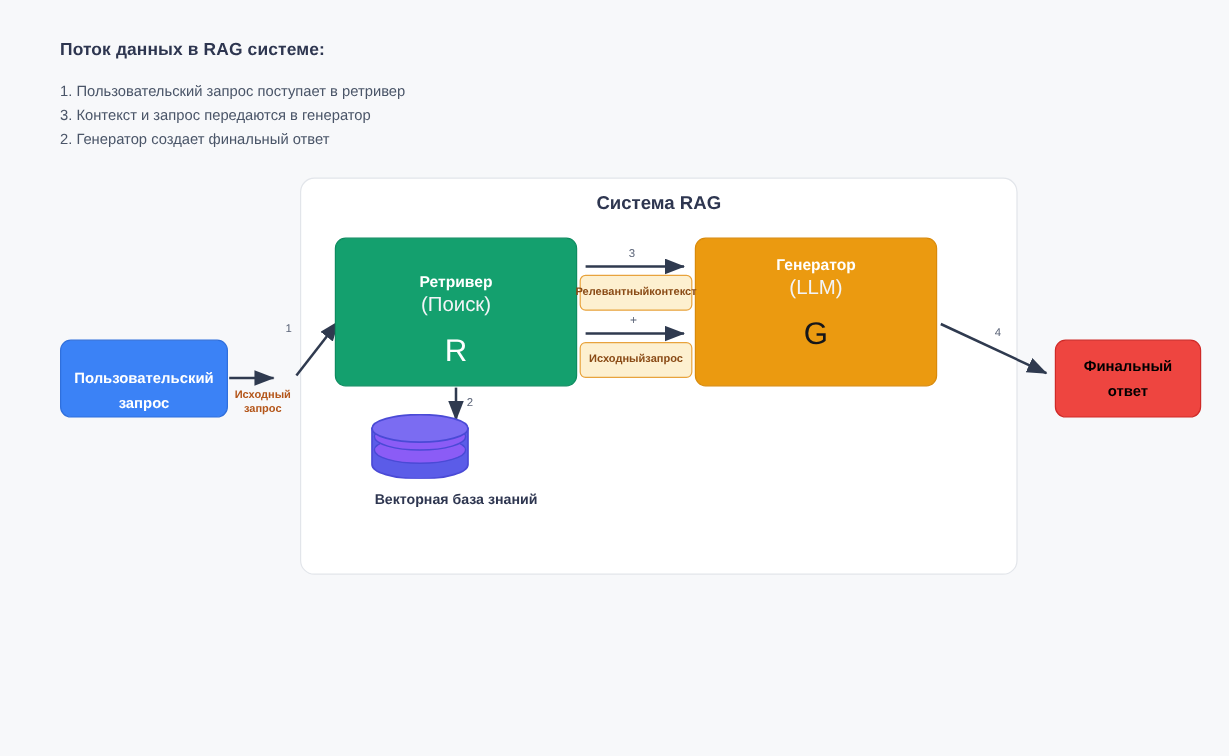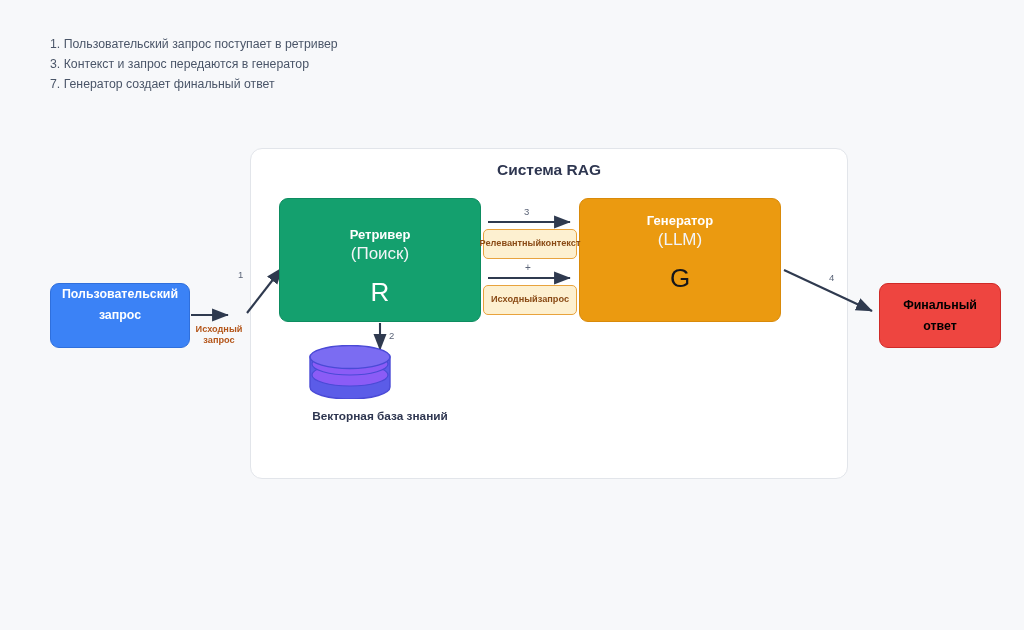--- a/index.html
+++ b/index.html
@@ -123,21 +123,21 @@
   }
 
   
   .user-query {
     left: 50px;
     top: 283px;
     width: 140px;
     height: 65px;
     background: #3b82f6;
     border: 1.6px solid #2f6fdc;
-    justify-content: flex-start;
+    justify-content: flex-end;
     padding: 0 8px;
   }
   .user-query .line {
     font-size: 12.4px;
     font-weight: bold;
     color: #ffffff;
     line-height: 21px;
     text-align: center;
   }
 
@@ -240,24 +240,25 @@
     top: 0;
     width: 1024px;
     height: 630px;
     pointer-events: none;
   }
 </style>
 </head>
 <body>
 
 <div class="header">
+  <div class="header-title">Поток данных в RAG системе:</div>
   <ul class="steps">
     <li>1. Пользовательский запрос поступает в ретривер</li>
     <li>3. Контекст и запрос передаются в генератор</li>
-    <li>7. Генератор создает финальный ответ</li>
+    <li>2. Генератор создает финальный ответ</li>
   </ul>
 </div>
 
 <div class="system-box">
   <div class="system-title">Система RAG</div>
 </div>
 
 <svg class="layer" viewBox="0 0 1024 630">
   <defs>
     <marker id="ah" markerWidth="9" markerHeight="9" refX="7.6" refY="3.1" orient="auto" markerUnits="strokeWidth">

